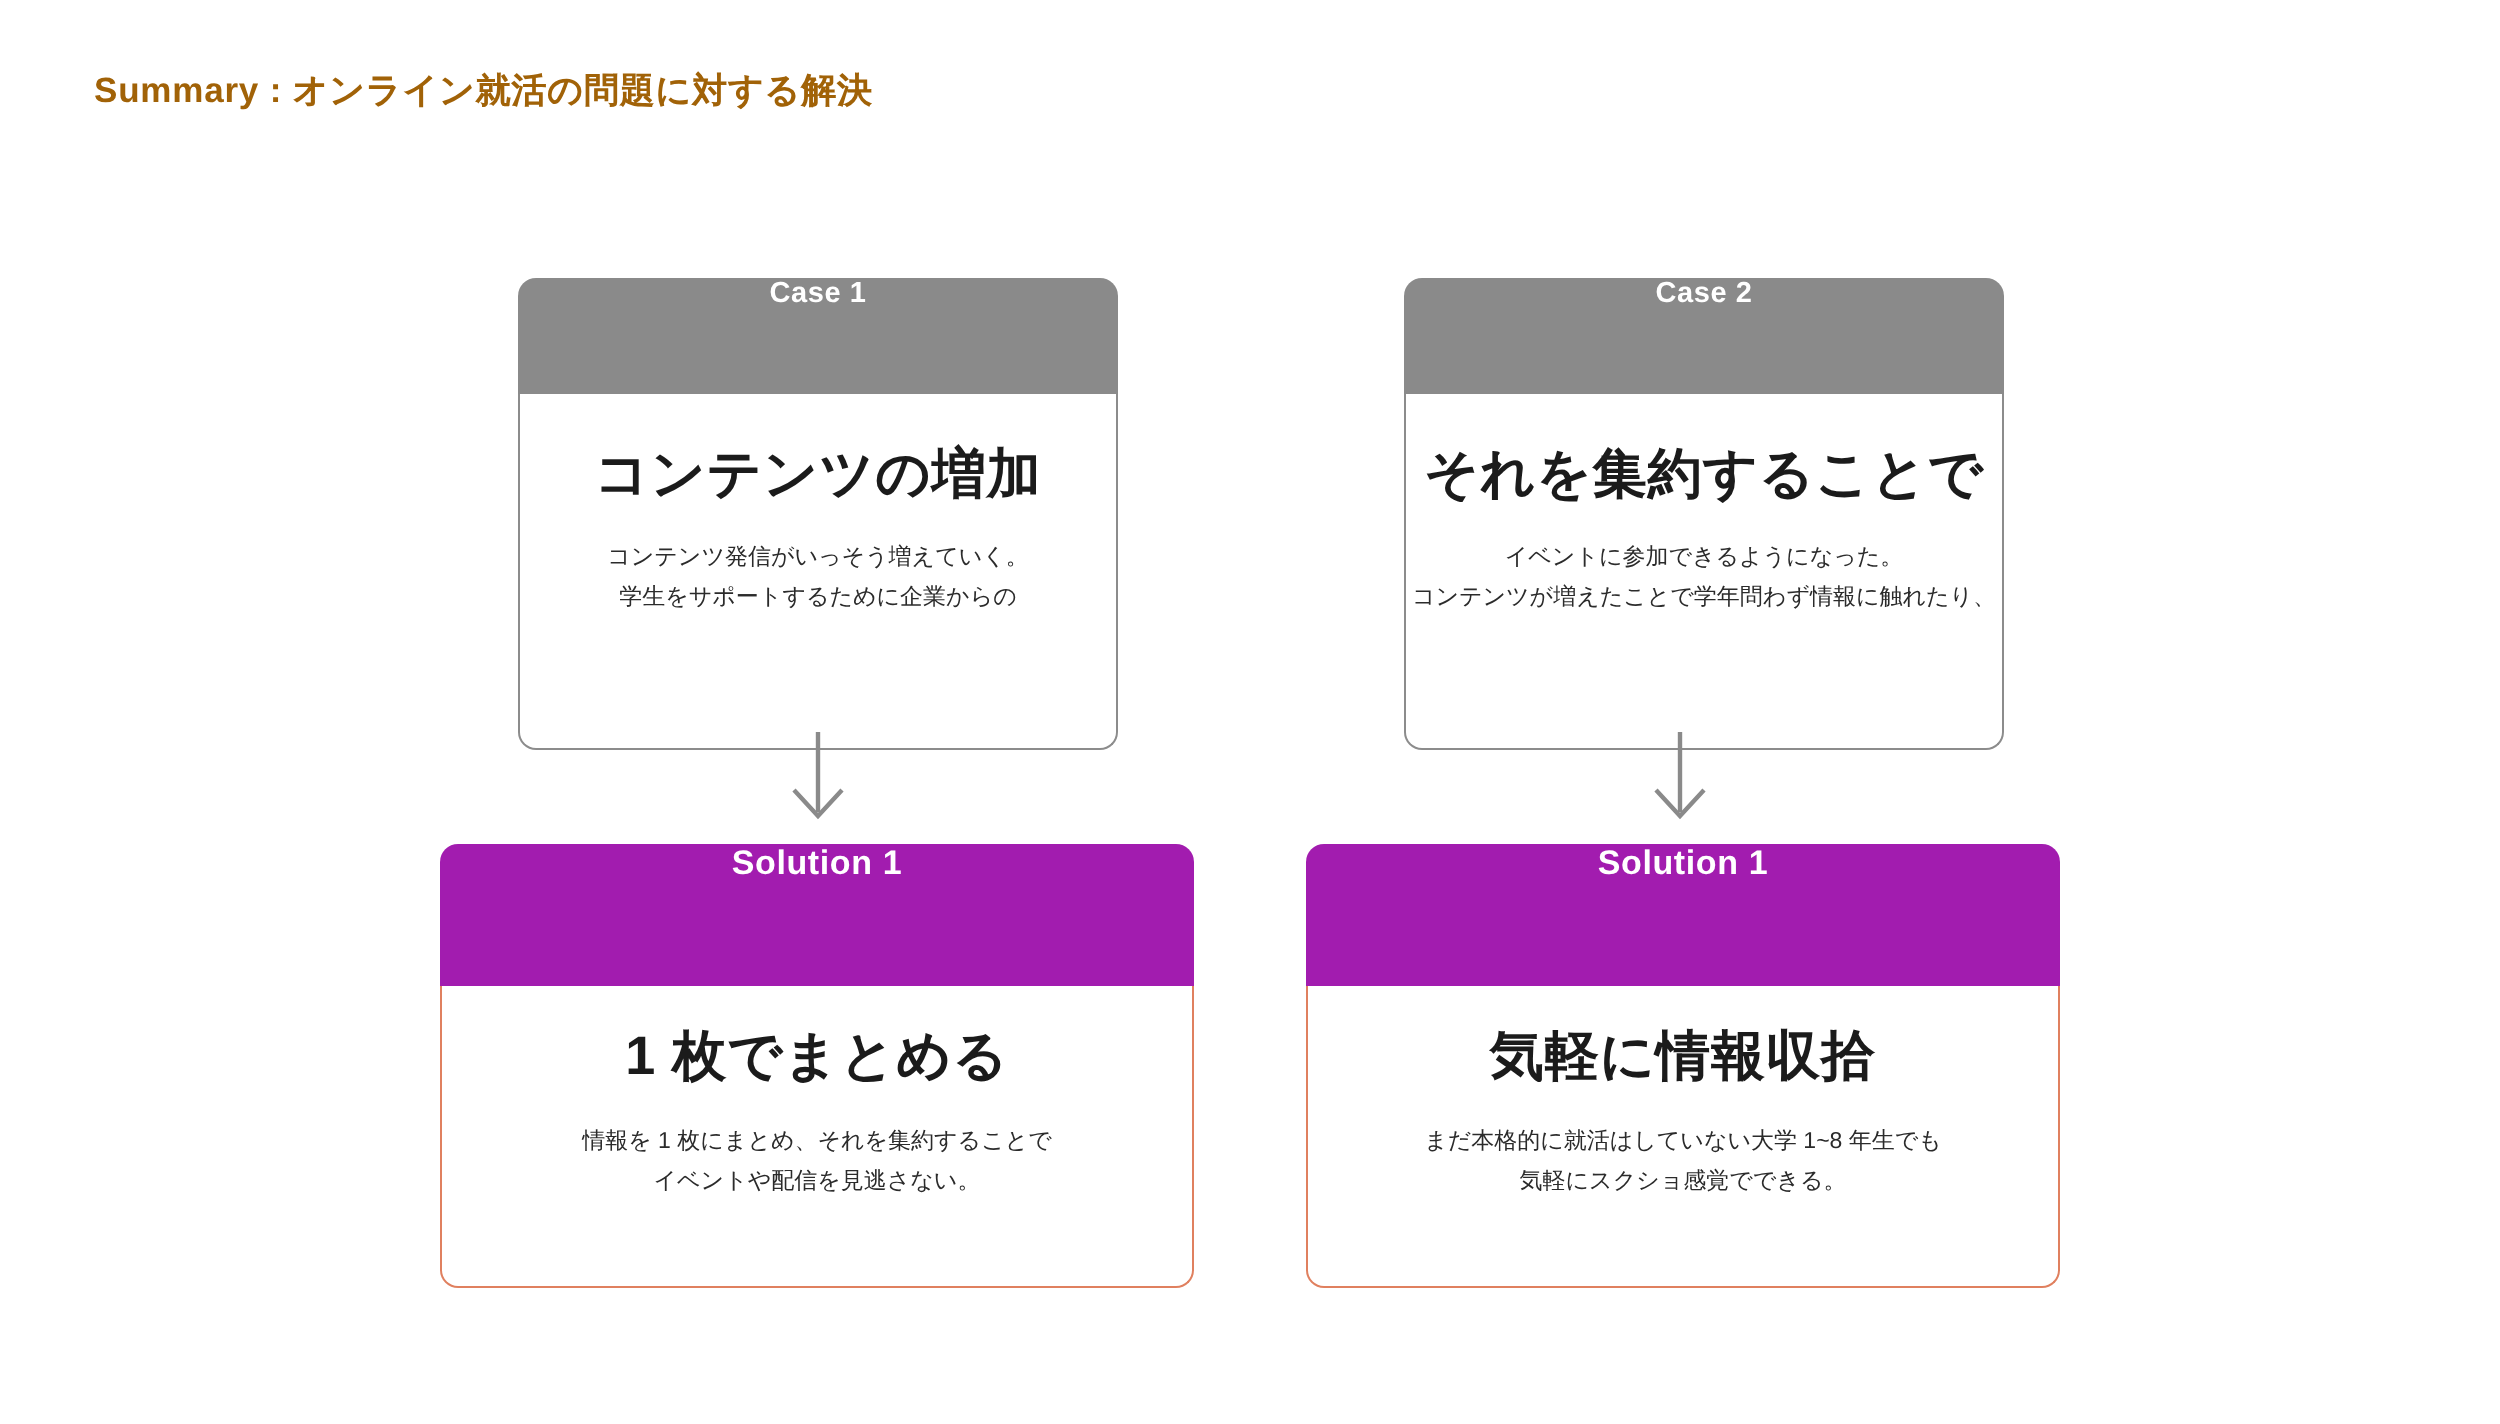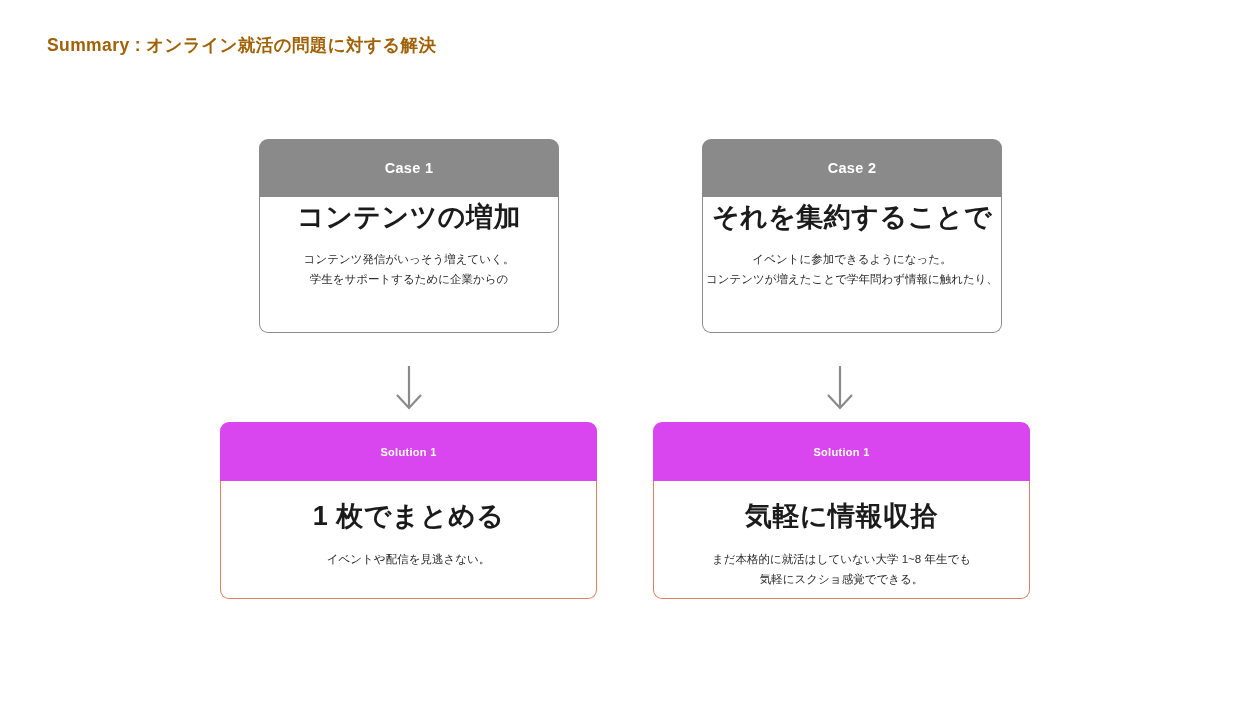--- a/index.html
+++ b/index.html
@@ -30,21 +30,20 @@
   
   .card {
     position: absolute;
     box-sizing: border-box;
   }
   .card-header {
     box-sizing: border-box;
     width: 100%;
     border-radius: 9px 9px 0 0;
     display: flex;
-    align-items: center;
     justify-content: center;
     color: #ffffff;
     font-weight: bold;
     letter-spacing: 0.3px;
   }
   .card-body {
     box-sizing: border-box;
     width: 100%;
     background: #ffffff;
     border-radius: 0 0 9px 9px;
@@ -70,50 +69,50 @@
   .case-card {
     width: 300px;
     height: 215px;
   }
   .case-card .card-header {
     height: 58px;
     background: #8a8a8a;
     font-size: 14.5px;
   }
   .case-card .card-body {
-    height: 136px;
+    height: 178px;
     border: 1.6px solid #8c8c8c;
     border-top: none;
-    padding-top: 6px;
+    padding-top: 26px;
   }
   .case-card .card-heading {
     font-size: 27px;
     line-height: 1.1;
   }
   .case-card .card-desc {
     margin-top: 16px;
     font-size: 11.5px;
     line-height: 1.75;
   }
 
   #case-1 { left: 259px; top: 139px; }
   #case-2 { left: 690px; top: 139px; margin-left: 12px; }
 
   
   .solution-card {
     width: 377px;
     height: 216px;
   }
   .solution-card .card-header {
-    height: 59px;
-    background: #d946ef;
-    font-size: 11px;
+    height: 71px;
+    background: #a21caf;
+    font-size: 17px;
   }
   .solution-card .card-body {
-    height: 118px;
+    height: 151px;
     border: 1.6px solid #e0805f;
     border-top: none;
     padding-top: 21px;
   }
   .solution-card .card-heading {
     font-size: 27px;
     line-height: 1.1;
   }
   .solution-card .card-desc {
     margin-top: 17px;
@@ -178,20 +177,21 @@
   </svg>
 </div>
 
 <div class="card solution-card" id="solution-1">
   <div class="card-header">
     <span>Solution 1</span>
   </div>
   <div class="card-body">
     <div class="card-heading">1 枚でまとめる</div>
     <div class="card-desc">
+      <div>情報を 1 枚にまとめ、それを集約することで</div>
       <div>イベントや配信を見逃さない。</div>
     </div>
   </div>
 </div>
 
 <div class="card solution-card" id="solution-2">
   <div class="card-header">
     <span>Solution 1</span>
   </div>
   <div class="card-body">

